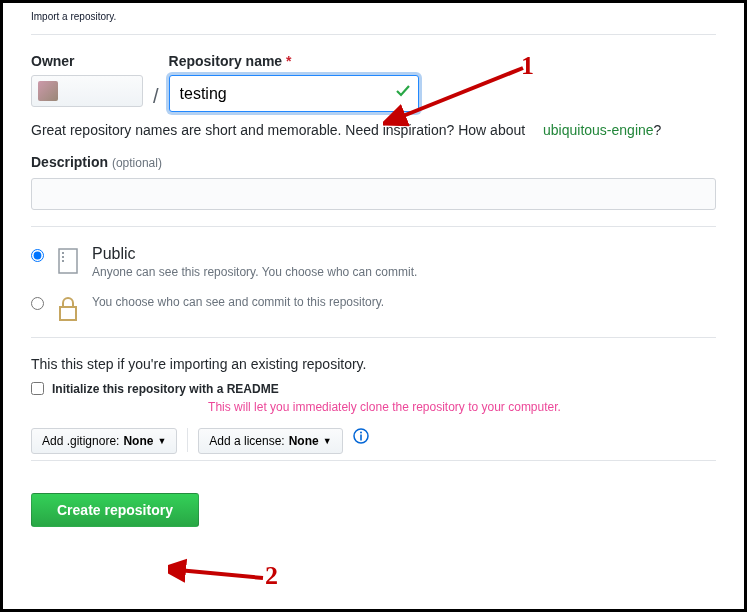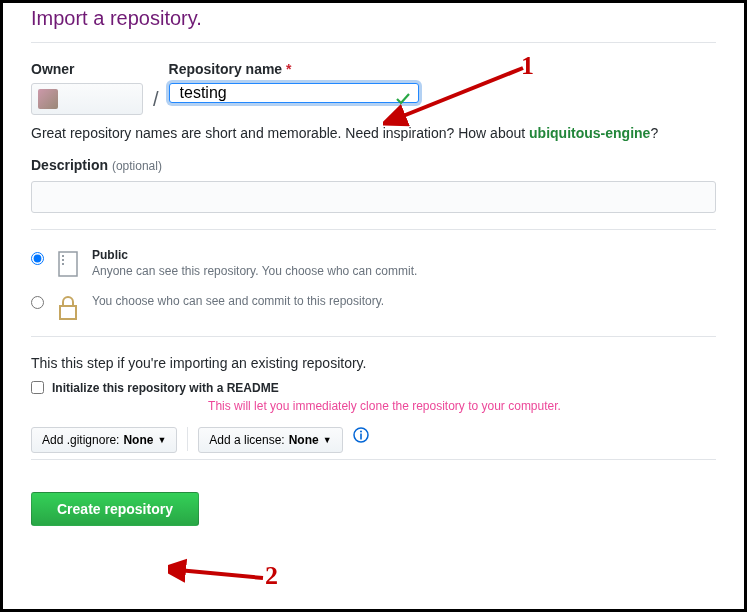--- a/index.html
+++ b/index.html
@@ -8,22 +8,22 @@
       font-size: 14px;
       color: #24292e;
       background: #fff;
       border: 3px solid #000;
       width: 747px;
       height: 612px;
       padding: 4px 28px 16px 28px;
       position: relative;
     }
     .import-link {
-      color: #701a75;
-      font-size: 20px;
+      color: #0f172a;
+      font-size: 10px;
       text-decoration: none;
       display: inline-block;
       margin-bottom: 12px;
       text-align: center;
     }
     hr.divider {
       border: none;
       border-top: 1px solid #e1e4e8;
       margin: 0 0 18px 0;
     }
@@ -61,61 +61,61 @@
       color: #586069;
       align-self: flex-end;
       padding-bottom: 4px;
     }
     .repo-input-wrap {
       position: relative;
       width: 250px;
     }
     .repo-input {
       width: 100%;
-      height: 20px;
+      height: 37px;
       border: 1px solid #2188ff;
       border-radius: 3px;
       box-shadow: 0 0 0 3px rgba(3,102,214,0.3);
       padding: 6px 30px 6px 10px;
       font-size: 16px;
       outline: none;
     }
     .check-icon {
       position: absolute;
       right: 8px;
       top: 8px;
       color: #28a745;
     }
     .hint {
       font-size: 14px;
       color: #24292e;
       margin-bottom: 16px;
     }
-    .hint-link { color: #22863a; font-weight: 700; text-decoration: none; }
+    .hint-link { color: #22863a; font-weight: 400; text-decoration: none; margin-left: 14px; }
     .desc-label { font-weight: 600; font-size: 14px; }
     .optional { color: #6a737d; font-weight: 400; font-size: 12px; }
     .desc-input {
       width: 100%;
       height: 32px;
       border: 1px solid #d1d5da;
       border-radius: 3px;
       background: #fafbfc;
       padding: 6px 10px;
       margin-top: 8px;
       margin-bottom: 16px;
     }
     .visibility-row {
       display: flex;
       align-items: flex-start;
       gap: 10px;
       margin-bottom: 14px;
     }
     .radio { margin-top: 4px; }
     .vis-icon { width: 28px; display:flex; justify-content:center; padding-top:2px; }
-    .vis-title { font-weight: 700; font-size: 12px; }
+    .vis-title { font-weight: 400; font-size: 16px; }
     .vis-desc { color: #6a737d; font-size: 12px; margin-top: 2px; }
     .skip-text { font-size: 14px; margin-bottom: 10px; }
     .checkbox-row { display: flex; align-items: flex-start; gap: 8px; margin-bottom: 4px; }
     .checkbox-label { font-weight: 600; font-size: 12px; }
     .checkbox-desc { color: #ec4899; font-size: 12px; margin-left: 22px; margin-bottom: 14px; text-align: center; }
     .dropdown-row { display: flex; align-items: flex-start; gap: 10px; margin-bottom: 6px; }
     .dropdown-btn {
       border: 1px solid #d1d5da;
       border-radius: 3px;
       background: linear-gradient(#fafbfc,#eff3f6);

